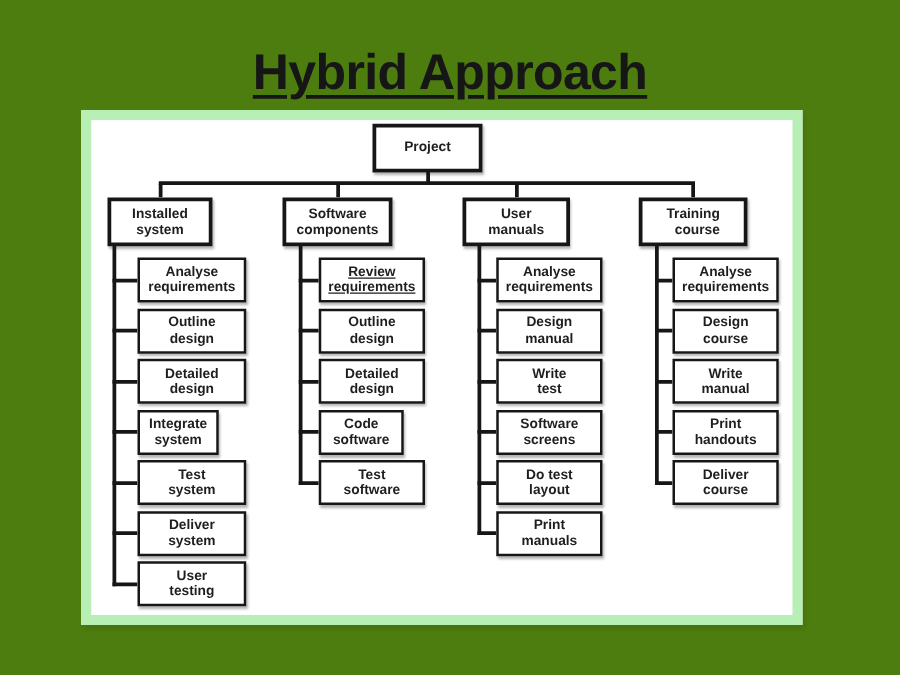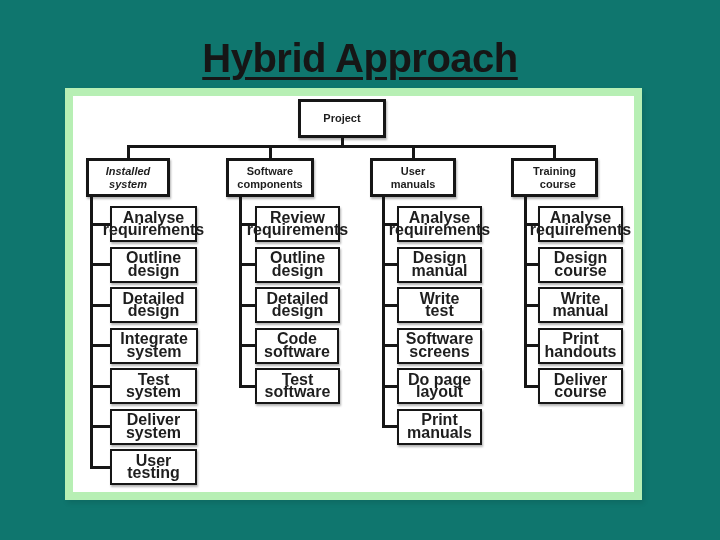--- a/index.html
+++ b/index.html
@@ -1,90 +1,90 @@
 <!DOCTYPE html>
 <html><head>
 <meta charset="utf-8">
 <style>
   html,body{margin:0;padding:0;background:#ffffff;}
   .stage{
-    position:relative;width:720px;height:540px;background:#0f766e;overflow:hidden;
+    position:relative;width:720px;height:540px;background:#4d7c0f;overflow:hidden;
     font-family:"Liberation Sans",sans-serif;
   }
   .slide-title{
     position:absolute;left:0;top:36px;width:720px;margin:0;
     text-align:center;font-size:40px;font-weight:bold;color:#161616;
     letter-spacing:-0.5px;
     text-decoration:underline;text-decoration-thickness:3px;text-underline-offset:5px;
   }
   .frame{
     position:absolute;left:65px;top:88px;width:577px;height:412px;
     box-sizing:border-box;border:8px solid #b7efb4;background:#ffffff;
     box-shadow:2px 3px 5px rgba(0,0,0,0.10);
   }
   .node{
     position:absolute;box-sizing:border-box;background:#ffffff;
     border:2px solid #161616;display:flex;align-items:center;justify-content:center;
     text-align:center;white-space:pre-line;color:#1e1e1e;
-    font-weight:bold;font-size:16px;line-height:12.5px;
+    font-weight:bold;font-size:11px;line-height:12.5px;
     box-shadow:1px 2px 2px rgba(0,0,0,0.30);
   }
   .node.big{border-width:3px;font-size:11px;line-height:13px;}
   .line{position:absolute;background:#161616;}
 </style>
 </head>
 <body>
 
 <div class="stage">
   <h1 class="slide-title">Hybrid Approach</h1>
   <div class="frame"></div>
   <div id="diagram">
       <div class="node big" style="left: 298px; top: 99px; width: 88px; height: 39px;">Project</div>
       <div class="line" style="left: 340.5px; top: 136px; width: 3px; height: 10px;"></div>
       <div class="line" style="left: 127px; top: 145px; width: 429px; height: 3px;"></div>
       <div class="line" style="left: 126.5px; top: 147px; width: 3px; height: 11px;"></div>
-      <div class="node big" style="left: 86px; top: 158px; width: 84px; height: 39px; font-style: italic;">Installed
+      <div class="node big" style="left: 86px; top: 158px; width: 84px; height: 39px;">Installed
 system</div>
       <div class="line" style="left: 89.5px; top: 196px; width: 3px; height: 272.5px;"></div>
       <div class="line" style="left: 89.5px; top: 222.5px; width: 20.5px; height: 3px;"></div>
       <div class="node" style="left: 110px; top: 206px; width: 87px; height: 36px;">Analyse
 requirements</div>
       <div class="line" style="left: 89.5px; top: 263px; width: 20.5px; height: 3px;"></div>
       <div class="node" style="left: 110px; top: 246.5px; width: 87px; height: 36px;">Outline
 design</div>
       <div class="line" style="left: 89.5px; top: 303.5px; width: 20.5px; height: 3px;"></div>
       <div class="node" style="left: 110px; top: 287px; width: 87px; height: 36px;">Detailed
 design</div>
       <div class="line" style="left: 89.5px; top: 344px; width: 20.5px; height: 3px;"></div>
-      <div class="node" style="left: 110px; top: 327.5px; width: 88px; height: 36px;">Integrate
+      <div class="node" style="left: 110px; top: 327.5px; width: 65px; height: 36px;">Integrate
 system</div>
       <div class="line" style="left: 89.5px; top: 384.5px; width: 20.5px; height: 3px;"></div>
       <div class="node" style="left: 110px; top: 368px; width: 87px; height: 36px;">Test
 system</div>
       <div class="line" style="left: 89.5px; top: 425px; width: 20.5px; height: 3px;"></div>
       <div class="node" style="left: 110px; top: 408.5px; width: 87px; height: 36px;">Deliver
 system</div>
       <div class="line" style="left: 89.5px; top: 465.5px; width: 20.5px; height: 3px;"></div>
       <div class="node" style="left: 110px; top: 449px; width: 87px; height: 36px;">User
 testing</div>
       <div class="line" style="left: 268.5px; top: 147px; width: 3px; height: 11px;"></div>
       <div class="node big" style="left: 226px; top: 158px; width: 88px; height: 39px;">Software
 components</div>
       <div class="line" style="left: 238.5px; top: 196px; width: 3px; height: 191.5px;"></div>
       <div class="line" style="left: 238.5px; top: 222.5px; width: 16.5px; height: 3px;"></div>
-      <div class="node" style="left: 255px; top: 206px; width: 85px; height: 36px;">Review
+      <div class="node" style="left: 255px; top: 206px; width: 85px; height: 36px; text-decoration: underline;">Review
 requirements</div>
       <div class="line" style="left: 238.5px; top: 263px; width: 16.5px; height: 3px;"></div>
       <div class="node" style="left: 255px; top: 246.5px; width: 85px; height: 36px;">Outline
 design</div>
       <div class="line" style="left: 238.5px; top: 303.5px; width: 16.5px; height: 3px;"></div>
       <div class="node" style="left: 255px; top: 287px; width: 85px; height: 36px;">Detailed
 design</div>
       <div class="line" style="left: 238.5px; top: 344px; width: 16.5px; height: 3px;"></div>
-      <div class="node" style="left: 255px; top: 327.5px; width: 84px; height: 36px;">Code
+      <div class="node" style="left: 255px; top: 327.5px; width: 68px; height: 36px;">Code
 software</div>
       <div class="line" style="left: 238.5px; top: 384.5px; width: 16.5px; height: 3px;"></div>
       <div class="node" style="left: 255px; top: 368px; width: 85px; height: 36px;">Test
 software</div>
       <div class="line" style="left: 411.5px; top: 147px; width: 3px; height: 11px;"></div>
       <div class="node big" style="left: 370px; top: 158px; width: 86px; height: 39px;">User
 manuals</div>
       <div class="line" style="left: 381.5px; top: 196px; width: 3px; height: 232px;"></div>
       <div class="line" style="left: 381.5px; top: 222.5px; width: 15.5px; height: 3px;"></div>
       <div class="node" style="left: 397px; top: 206px; width: 85px; height: 36px;">Analyse
@@ -92,21 +92,21 @@
       <div class="line" style="left: 381.5px; top: 263px; width: 15.5px; height: 3px;"></div>
       <div class="node" style="left: 397px; top: 246.5px; width: 85px; height: 36px;">Design
 manual</div>
       <div class="line" style="left: 381.5px; top: 303.5px; width: 15.5px; height: 3px;"></div>
       <div class="node" style="left: 397px; top: 287px; width: 85px; height: 36px;">Write
 test</div>
       <div class="line" style="left: 381.5px; top: 344px; width: 15.5px; height: 3px;"></div>
       <div class="node" style="left: 397px; top: 327.5px; width: 85px; height: 36px;">Software
 screens</div>
       <div class="line" style="left: 381.5px; top: 384.5px; width: 15.5px; height: 3px;"></div>
-      <div class="node" style="left: 397px; top: 368px; width: 85px; height: 36px;">Do page
+      <div class="node" style="left: 397px; top: 368px; width: 85px; height: 36px;">Do test
 layout</div>
       <div class="line" style="left: 381.5px; top: 425px; width: 15.5px; height: 3px;"></div>
       <div class="node" style="left: 397px; top: 408.5px; width: 85px; height: 36px;">Print
 manuals</div>
       <div class="line" style="left: 553px; top: 147px; width: 3px; height: 11px;"></div>
       <div class="node big" style="left: 511px; top: 158px; width: 87px; height: 39px; text-align: right;">Training
 course</div>
       <div class="line" style="left: 523.5px; top: 196px; width: 3px; height: 191.5px;"></div>
       <div class="line" style="left: 523.5px; top: 222.5px; width: 14.5px; height: 3px;"></div>
       <div class="node" style="left: 538px; top: 206px; width: 85px; height: 36px;">Analyse

